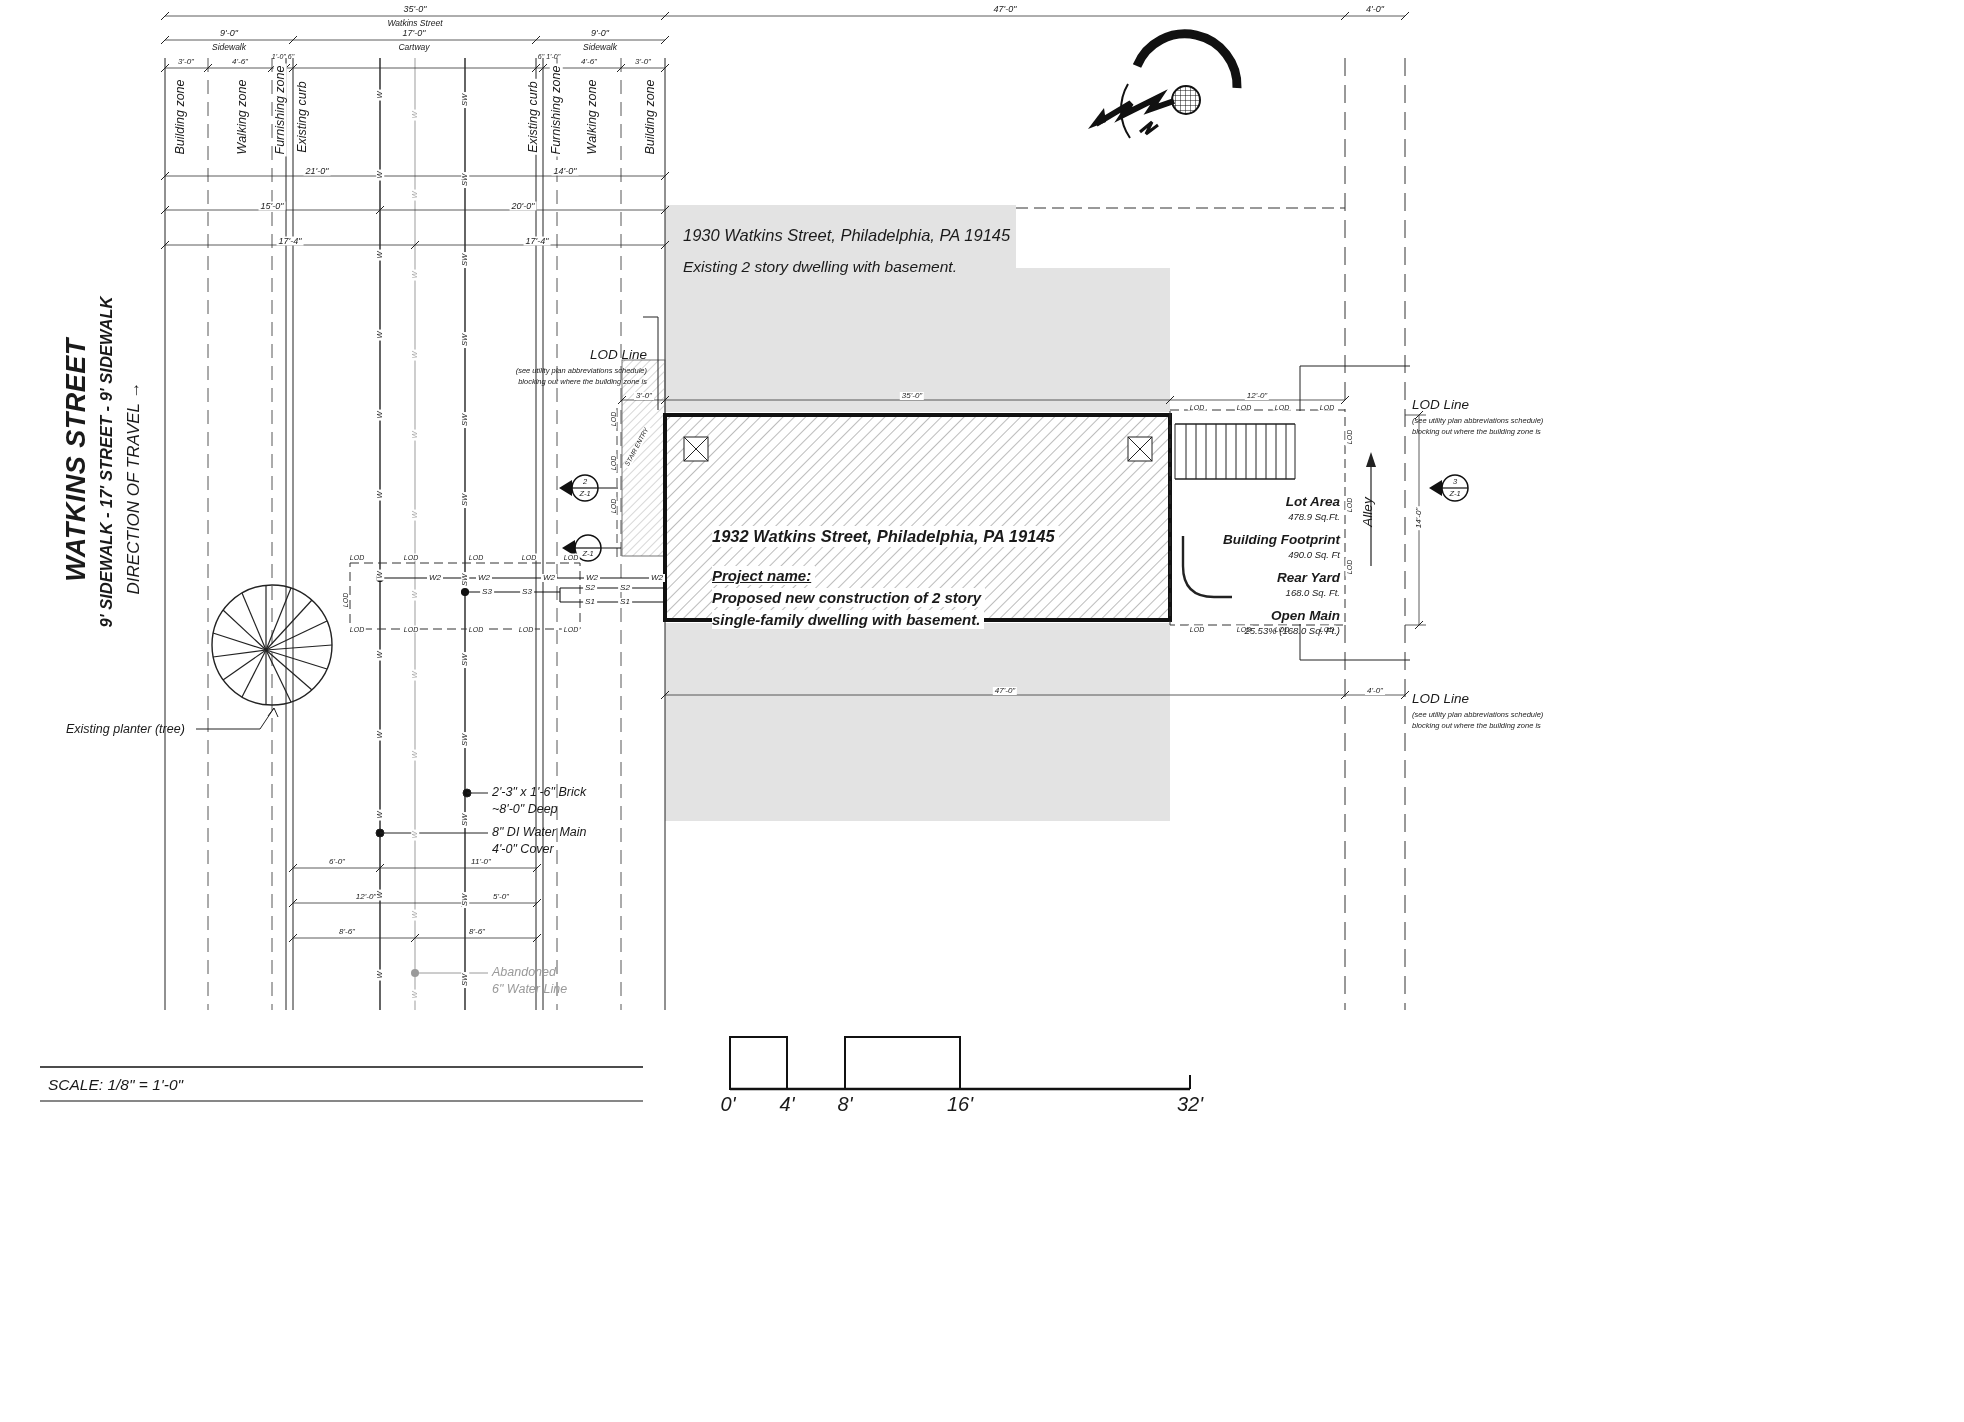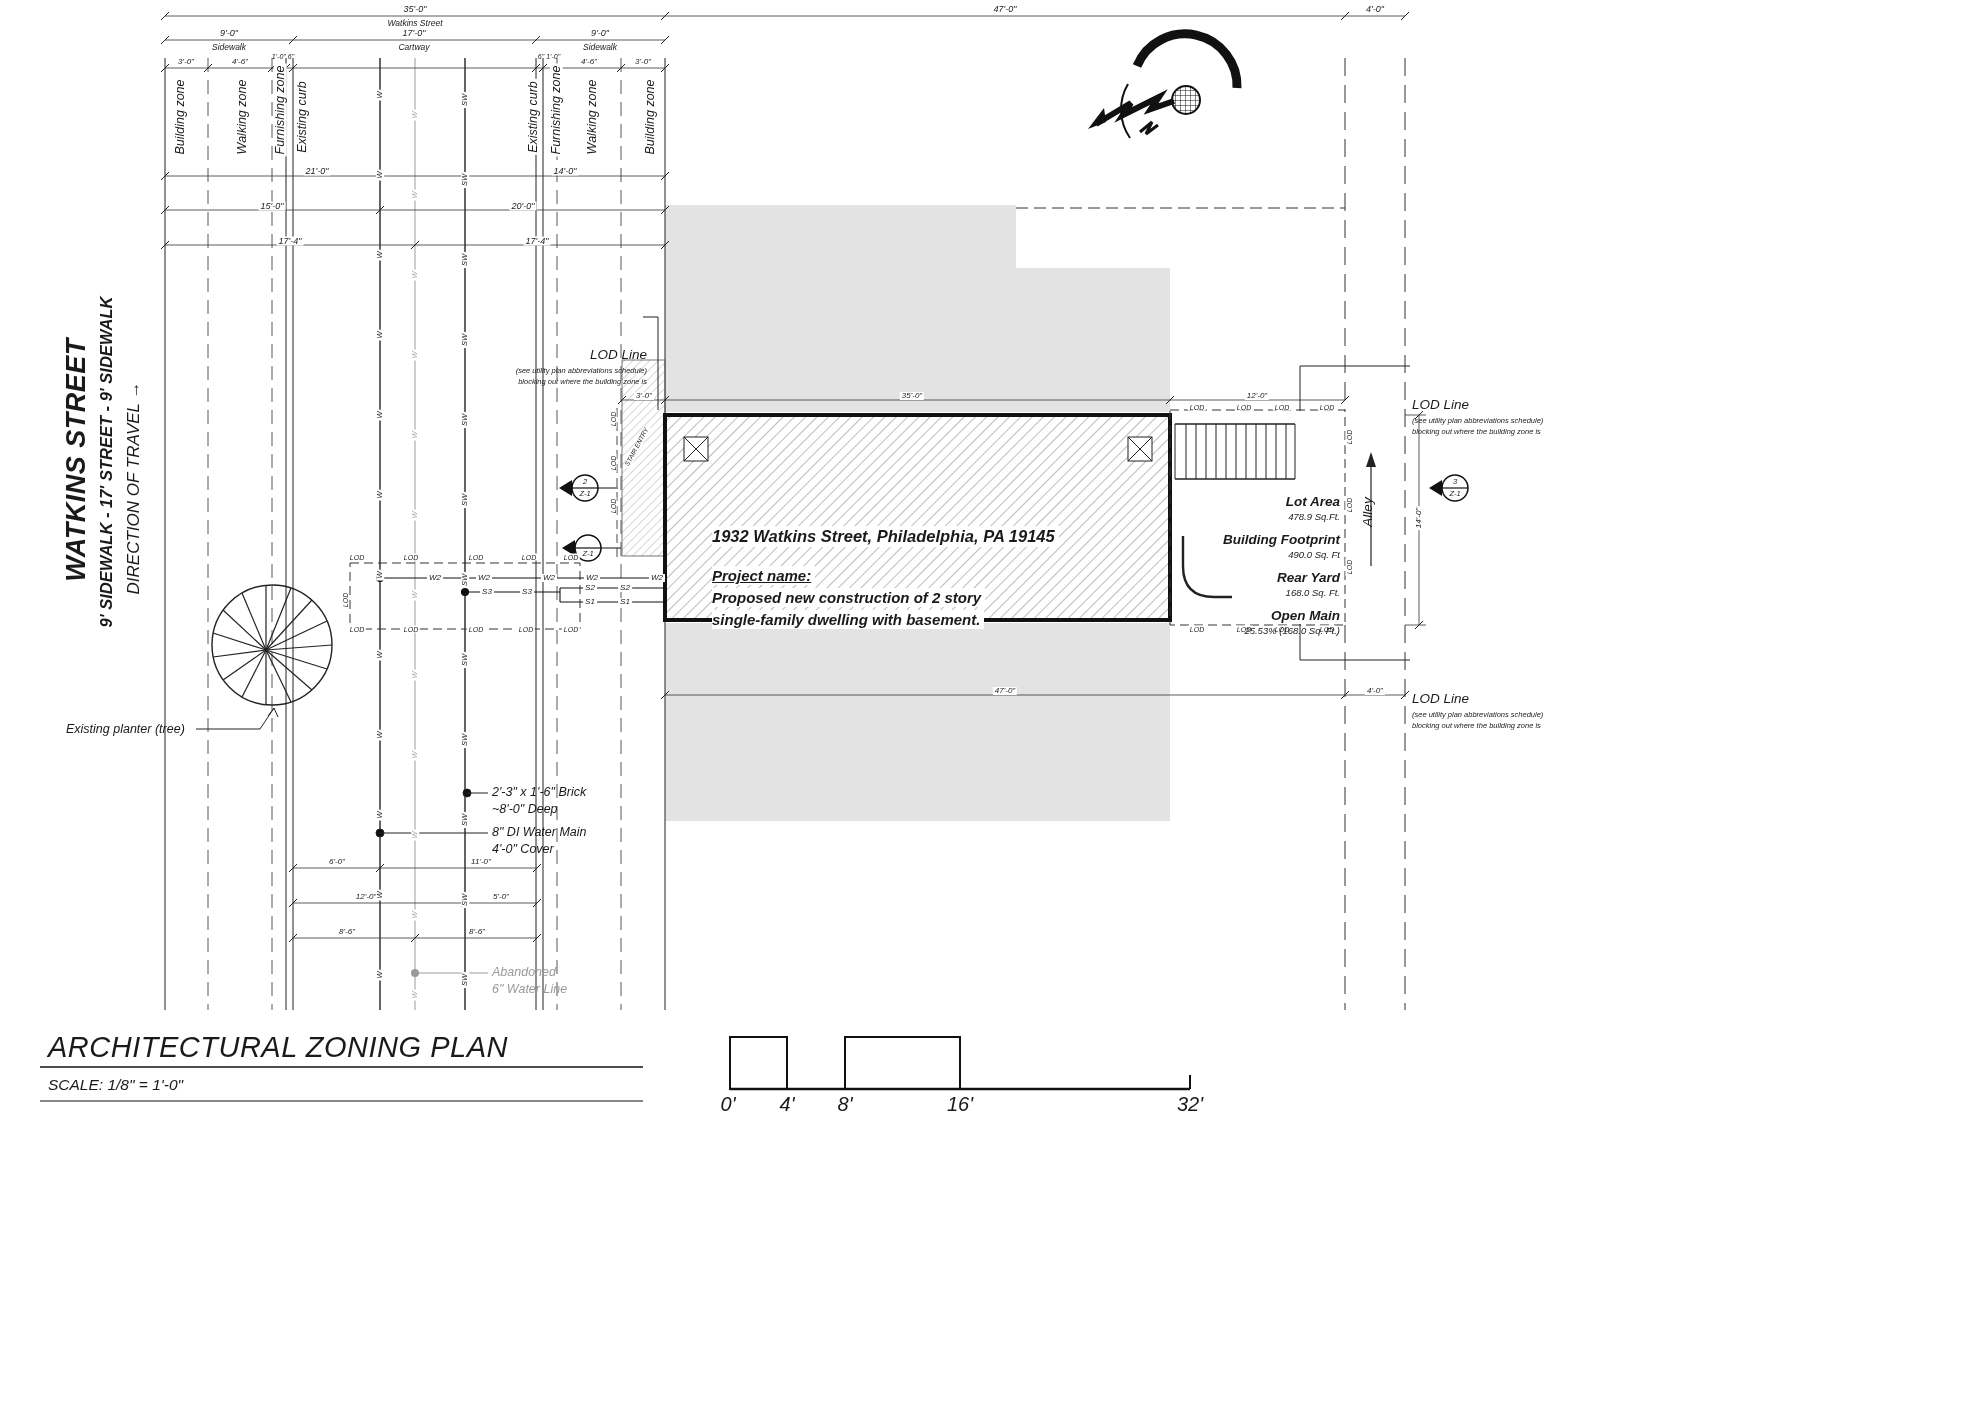--- a/index.html
+++ b/index.html
@@ -431,20 +431,24 @@
       <div class="lbl bg" style="left: 465px; top: 820px; font-size: 7.5px; transform: translate(-50%, -50%) rotate(-90deg); color: rgb(34, 34, 34);">SW</div>
       <div class="lbl bg" style="left: 465px; top: 900px; font-size: 7.5px; transform: translate(-50%, -50%) rotate(-90deg); color: rgb(34, 34, 34);">SW</div>
       <div class="lbl bg" style="left: 465px; top: 980px; font-size: 7.5px; transform: translate(-50%, -50%) rotate(-90deg); color: rgb(34, 34, 34);">SW</div>
     </div>
 
   <div class="rotlbl" id="street-name">WATKINS STREET</div>
   <div class="rotlbl" id="street-sub">9' SIDEWALK - 17' STREET - 9' SIDEWALK</div>
   <div class="rotlbl" id="street-dir">DIRECTION OF TRAVEL →</div>
   <div class="rotlbl" id="alley-label">Alley</div>
 
+  <div class="bldg-block" id="b1930">
+    <div class="addr">1930 Watkins Street, Philadelphia, PA 19145</div>
+    <div class="desc">Existing 2 story dwelling with basement.</div>
+  </div>
 
   <div class="bldg-block" id="b1932">
     <div class="addr"><span>1932 Watkins Street, Philadelphia, PA 19145</span></div>
     <div class="proj"><span>Project name:</span></div>
     <div class="dline"><span>Proposed new construction of 2 story</span></div>
     <div class="dline"><span>single-family dwelling with basement.</span></div>
   </div>
 
 
   <div id="stats">
@@ -495,16 +499,15 @@
     <div>6" Water Line</div>
   </div>
   <div id="planter-label">Existing planter (tree)</div>
 
   <span class="sb" style="left:728px">0'</span>
   <span class="sb" style="left:787px">4'</span>
   <span class="sb" style="left:845px">8'</span>
   <span class="sb" style="left:960px">16'</span>
   <span class="sb" style="left:1190px">32'</span>
 
-  <div id="plan-title">ARCHITECTURAL ZONING PLAN</div>
   <div id="plan-scale">SCALE:   1/8" = 1'-0"</div>
 
 </div>
 
 </body></html>

